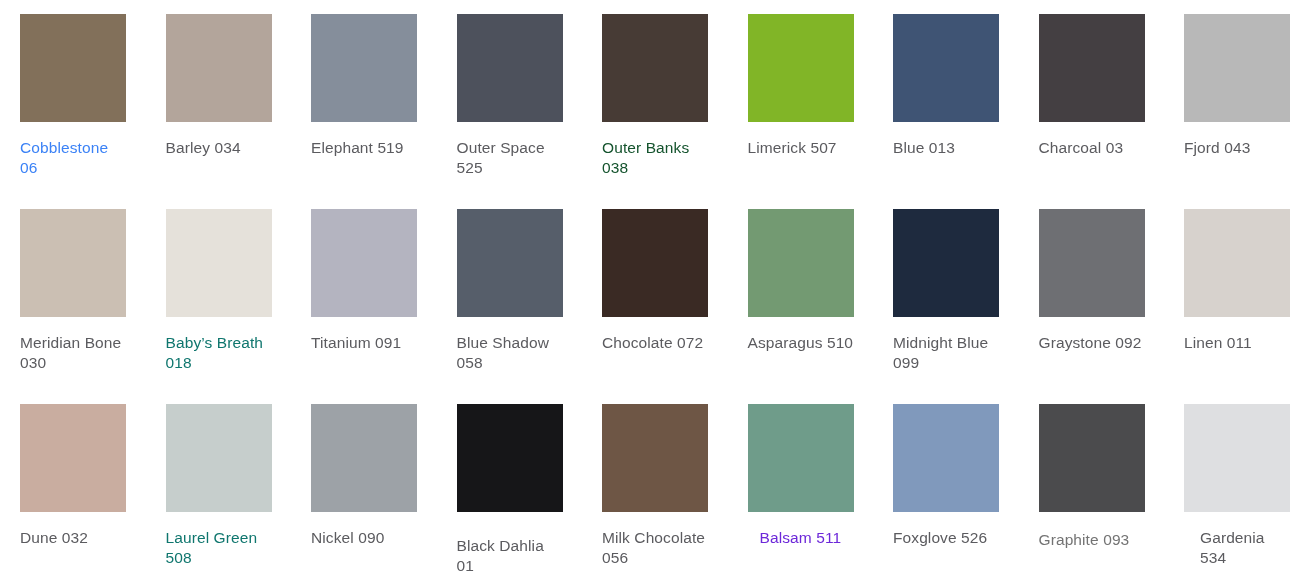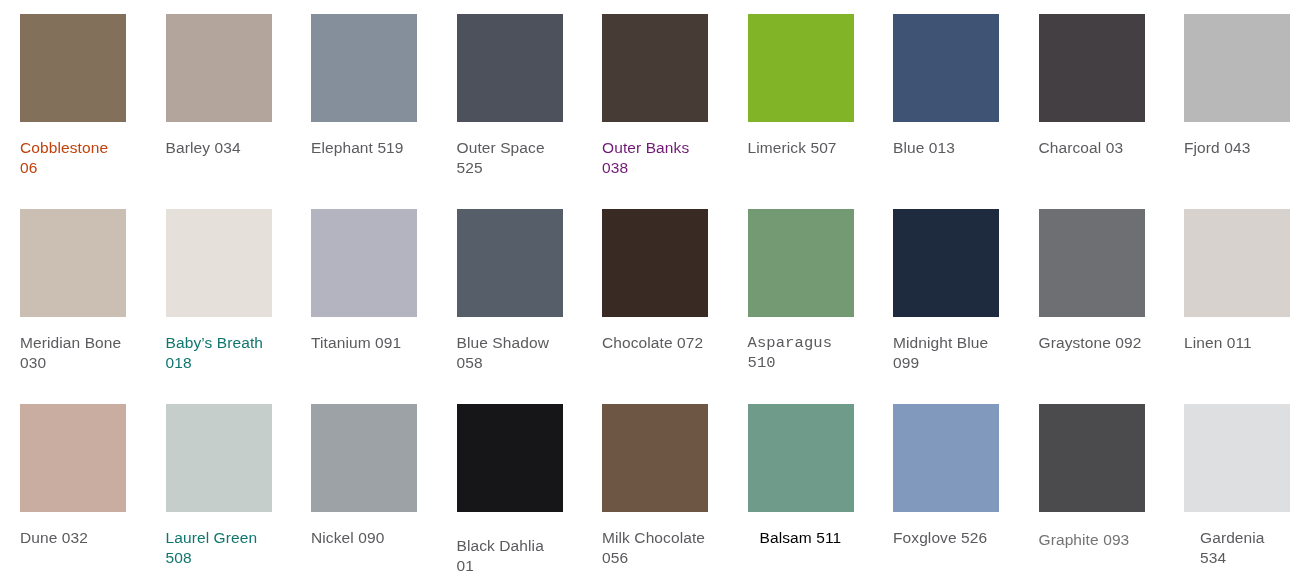--- a/index.html
+++ b/index.html
@@ -39,37 +39,37 @@
     max-width: 112px;
     word-wrap: break-word;
   }
 </style>
 </head>
 <body style="background: rgb(255, 255, 255);">
 
 <main id="palette-grid">
     <div class="swatch-cell">
       <div class="swatch-chip" style="background-color: rgb(130, 112, 90);"></div>
-      <div class="swatch-label" style="color: #c2410c;">Cobblestone 06</div>
+      <div class="swatch-label" style="color: #3b82f6;">Cobblestone 06</div>
     </div>
     <div class="swatch-cell">
       <div class="swatch-chip" style="background-color: rgb(179, 165, 155);"></div>
       <div class="swatch-label" style="color: rgb(91, 91, 95);">Barley 034</div>
     </div>
     <div class="swatch-cell">
       <div class="swatch-chip" style="background-color: rgb(133, 142, 155);"></div>
       <div class="swatch-label" style="color: rgb(91, 91, 95);">Elephant 519</div>
     </div>
     <div class="swatch-cell">
       <div class="swatch-chip" style="background-color: rgb(77, 81, 92);"></div>
       <div class="swatch-label" style="color: rgb(91, 91, 95);">Outer Space 525</div>
     </div>
     <div class="swatch-cell">
       <div class="swatch-chip" style="background-color: rgb(71, 59, 53);"></div>
-      <div class="swatch-label" style="color: #701a75;">Outer Banks 038</div>
+      <div class="swatch-label" style="color: #14532d;">Outer Banks 038</div>
     </div>
     <div class="swatch-cell">
       <div class="swatch-chip" style="background-color: rgb(129, 181, 39);"></div>
       <div class="swatch-label" style="color: rgb(91, 91, 95); margin-top: 16px;">Limerick 507</div>
     </div>
     <div class="swatch-cell">
       <div class="swatch-chip" style="background-color: rgb(63, 84, 116);"></div>
       <div class="swatch-label" style="color: rgb(91, 91, 95);">Blue 013</div>
     </div>
     <div class="swatch-cell">
@@ -95,21 +95,21 @@
     <div class="swatch-cell">
       <div class="swatch-chip" style="background-color: rgb(86, 94, 106);"></div>
       <div class="swatch-label" style="color: rgb(91, 91, 95);">Blue Shadow 058</div>
     </div>
     <div class="swatch-cell">
       <div class="swatch-chip" style="background-color: rgb(58, 42, 36);"></div>
       <div class="swatch-label" style="color: rgb(91, 91, 95);">Chocolate 072</div>
     </div>
     <div class="swatch-cell">
       <div class="swatch-chip" style="background-color: rgb(115, 154, 114);"></div>
-      <div class="swatch-label" style="color: rgb(91, 91, 95); font-family: Liberation Mono, monospace;">Asparagus 510</div>
+      <div class="swatch-label" style="color: rgb(91, 91, 95);">Asparagus 510</div>
     </div>
     <div class="swatch-cell">
       <div class="swatch-chip" style="background-color: rgb(30, 42, 62);"></div>
       <div class="swatch-label" style="color: rgb(91, 91, 95);">Midnight Blue 099</div>
     </div>
     <div class="swatch-cell">
       <div class="swatch-chip" style="background-color: rgb(110, 111, 115);"></div>
       <div class="swatch-label" style="color: rgb(91, 91, 95);">Graystone 092</div>
     </div>
     <div class="swatch-cell">
@@ -131,21 +131,21 @@
     <div class="swatch-cell">
       <div class="swatch-chip" style="background-color: rgb(22, 22, 24);"></div>
       <div class="swatch-label" style="color: rgb(91, 91, 95); margin-top: 24px;">Black Dahlia 01</div>
     </div>
     <div class="swatch-cell">
       <div class="swatch-chip" style="background-color: rgb(110, 86, 69);"></div>
       <div class="swatch-label" style="color: rgb(91, 91, 95);">Milk Chocolate 056</div>
     </div>
     <div class="swatch-cell">
       <div class="swatch-chip" style="background-color: rgb(111, 156, 138);"></div>
-      <div class="swatch-label" style="color: #000000; padding-left: 12px;">Balsam 511</div>
+      <div class="swatch-label" style="color: #6d28d9; padding-left: 12px;">Balsam 511</div>
     </div>
     <div class="swatch-cell">
       <div class="swatch-chip" style="background-color: rgb(128, 153, 188);"></div>
       <div class="swatch-label" style="color: rgb(91, 91, 95);">Foxglove 526</div>
     </div>
     <div class="swatch-cell">
       <div class="swatch-chip" style="background-color: rgb(75, 75, 77);"></div>
       <div class="swatch-label" style="color: #737373; margin-top: 18px;">Graphite 093</div>
     </div>
     <div class="swatch-cell">

